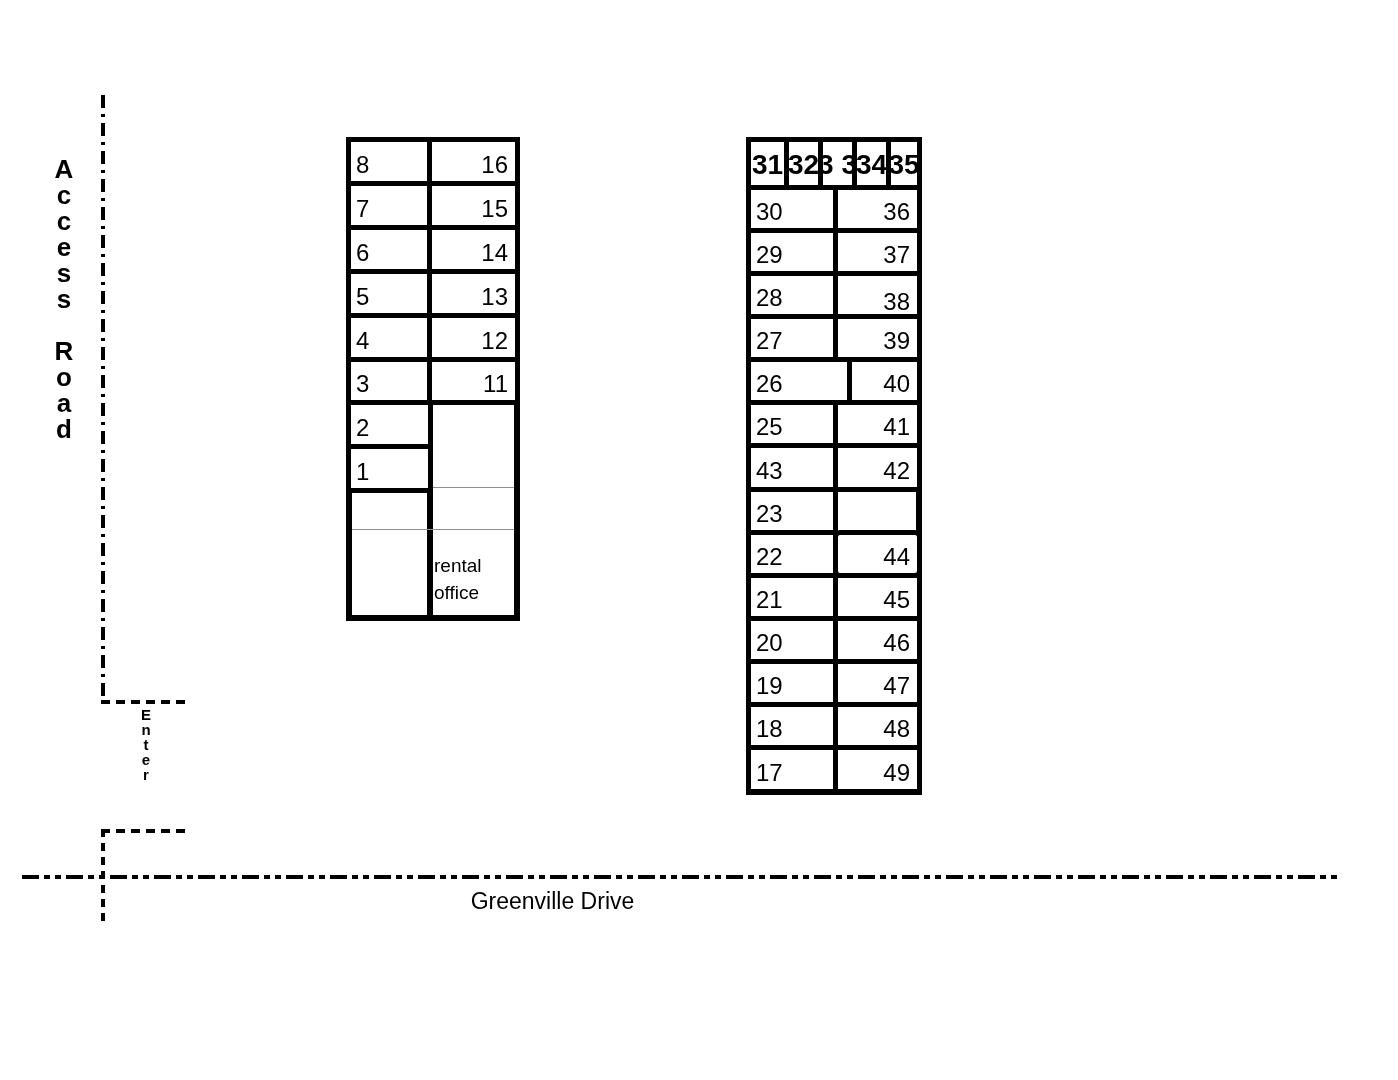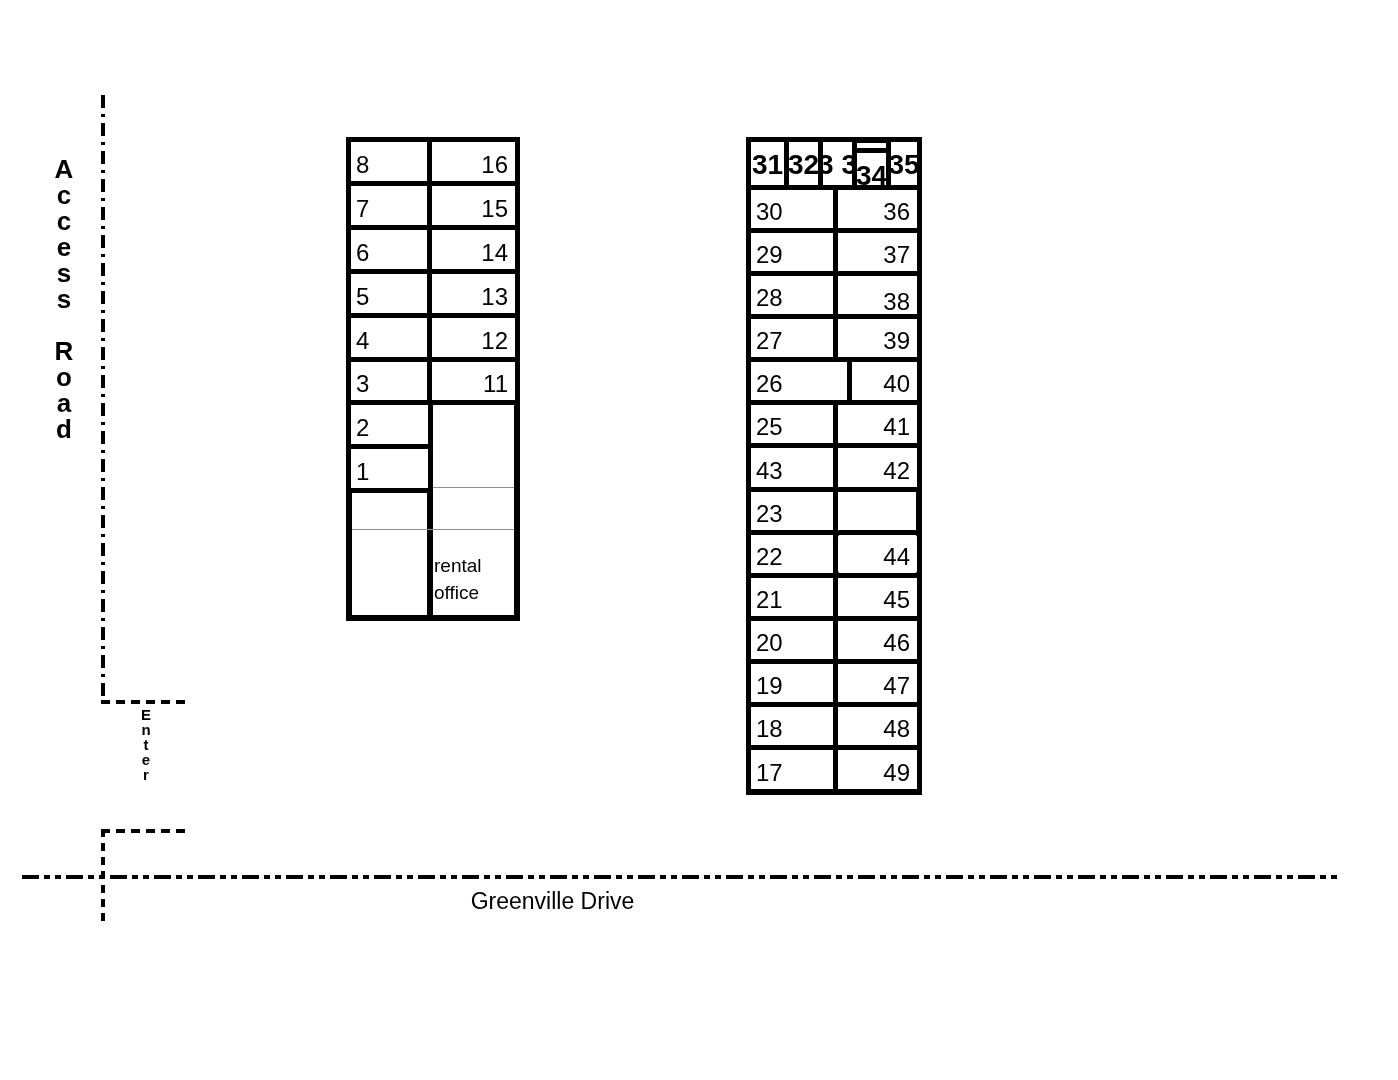--- a/index.html
+++ b/index.html
@@ -146,21 +146,21 @@
       <div class="outline" style="left: 746px; top: 137px; width: 176px; height: 658px;"></div>
       <div class="cell align-bc" style="left: 746px; top: 137px; width: 43px; height: 53px;">
         <span>31</span>
       </div>
       <div class="cell align-bc" style="left: 784px; top: 137px; width: 39px; height: 53px;">
         <span>32</span>
       </div>
       <div class="cell align-bc" style="left: 818px; top: 137px; width: 39px; height: 53px;">
         <span>3 3</span>
       </div>
-      <div class="cell align-bc" style="left: 852px; top: 137px; width: 39px; height: 53px; margin-top: 11px;">
+      <div class="cell align-bc" style="left: 852px; top: 137px; width: 39px; height: 53px;">
         <span>34</span>
       </div>
       <div class="cell align-bc" style="left: 886px; top: 137px; width: 36px; height: 53px;">
         <span>35</span>
       </div>
       <div class="cell align-bl" style="left: 746px; top: 185px; width: 92px; height: 48px;">
         <span>30</span>
       </div>
       <div class="cell align-bl" style="left: 746px; top: 228px; width: 106px; height: 48px;">
         <span>29</span>

